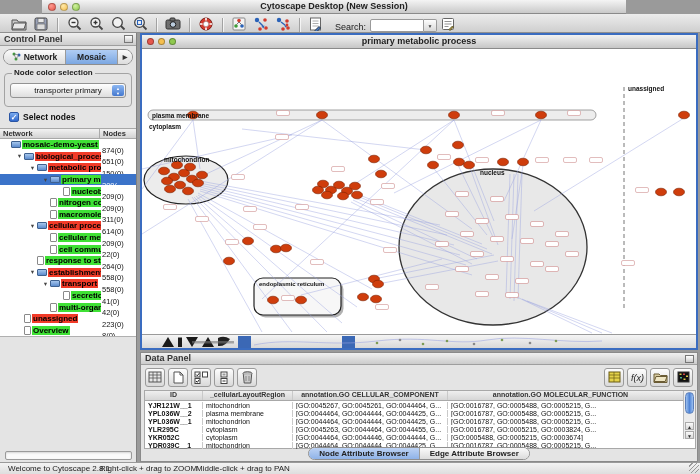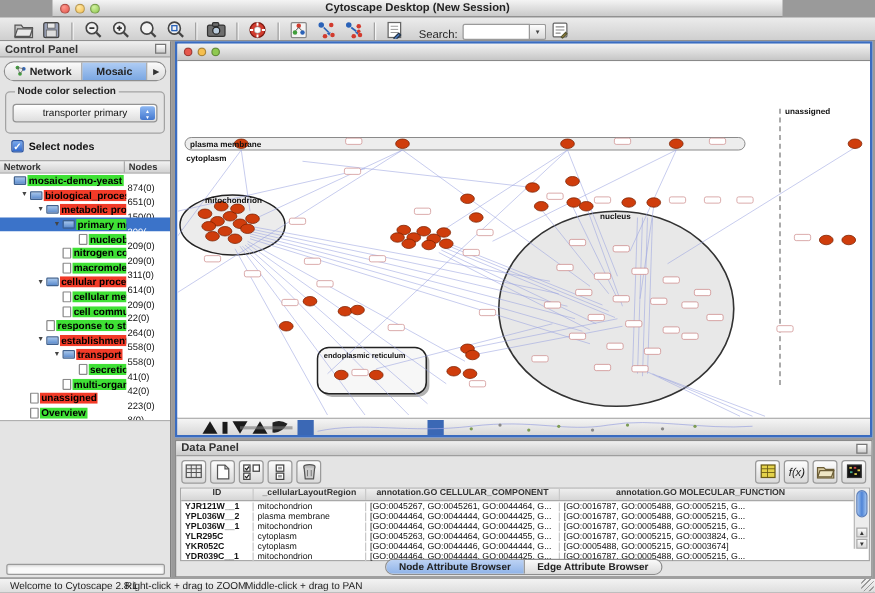--- a/index.html
+++ b/index.html
@@ -405,20 +405,21 @@
         </div>
       </div>
     <div id="cp-bottom"></div>
   </div>
 
   <div id="network-window">
     <div class="win-titlebar">
       <div class="wtl r"></div>
       <div class="wtl y"></div>
       <div class="wtl g"></div>
+      <div class="wt">primary metabolic process</div>
     </div>
     <div id="net-canvas">
       <svg id="net-svg" width="554" height="285" viewBox="0 0 554 285">
           <g>
             <rect x="6" y="61" width="448" height="10" rx="5" fill="#ededed" stroke="#8a8a8a" stroke-width="0.8"></rect>
             <ellipse cx="44" cy="131" rx="42" ry="24" fill="#ececec" stroke="#222" stroke-width="1.2"></ellipse>
             <ellipse cx="351" cy="198" rx="94" ry="78" fill="#e8e8e8" stroke="#333" stroke-width="1.3"></ellipse>
             <rect x="114.5" y="231.5" width="87" height="37" rx="9" fill="rgba(0,0,0,0.3)"></rect>
             <rect x="112" y="229" width="87" height="37" rx="9" fill="#f7f7f7" stroke="#222" stroke-width="1.2"></rect>
             <line x1="482" y1="38" x2="482" y2="262" stroke="#777" stroke-width="1" stroke-dasharray="4 3"></line>

